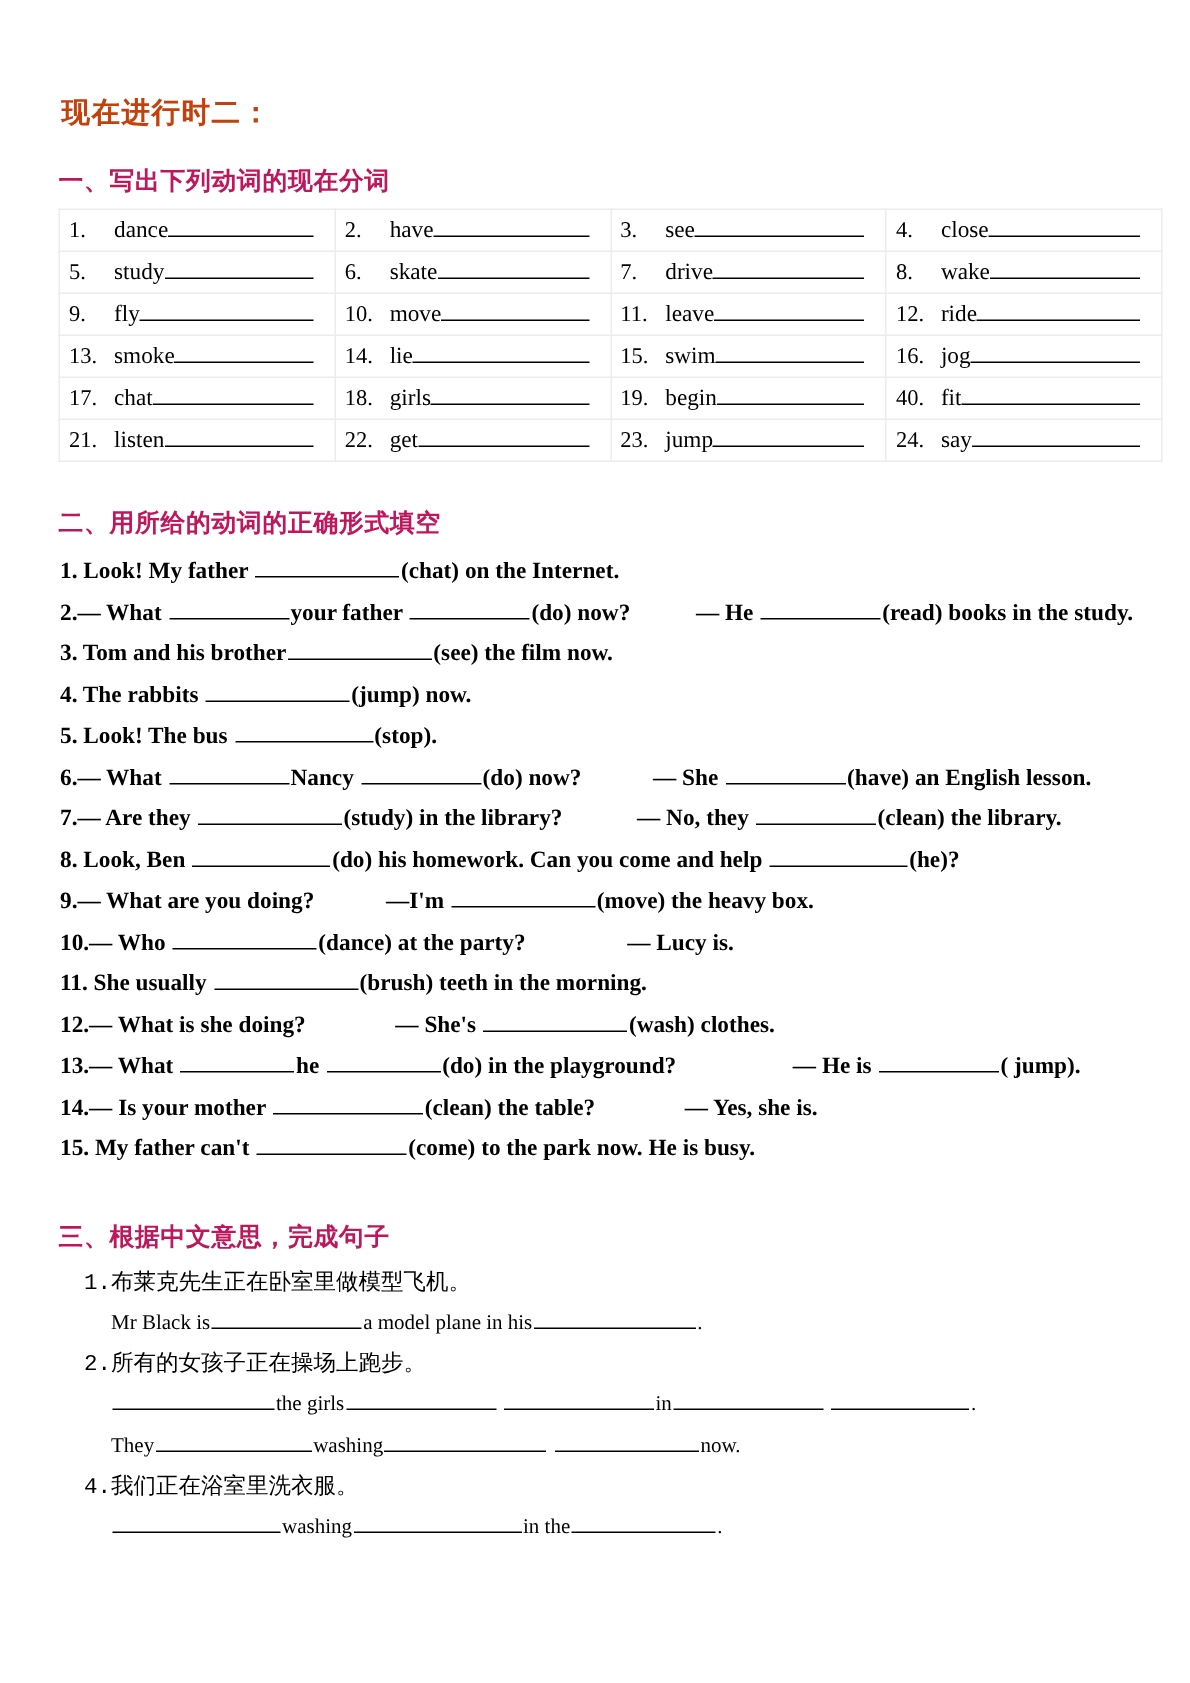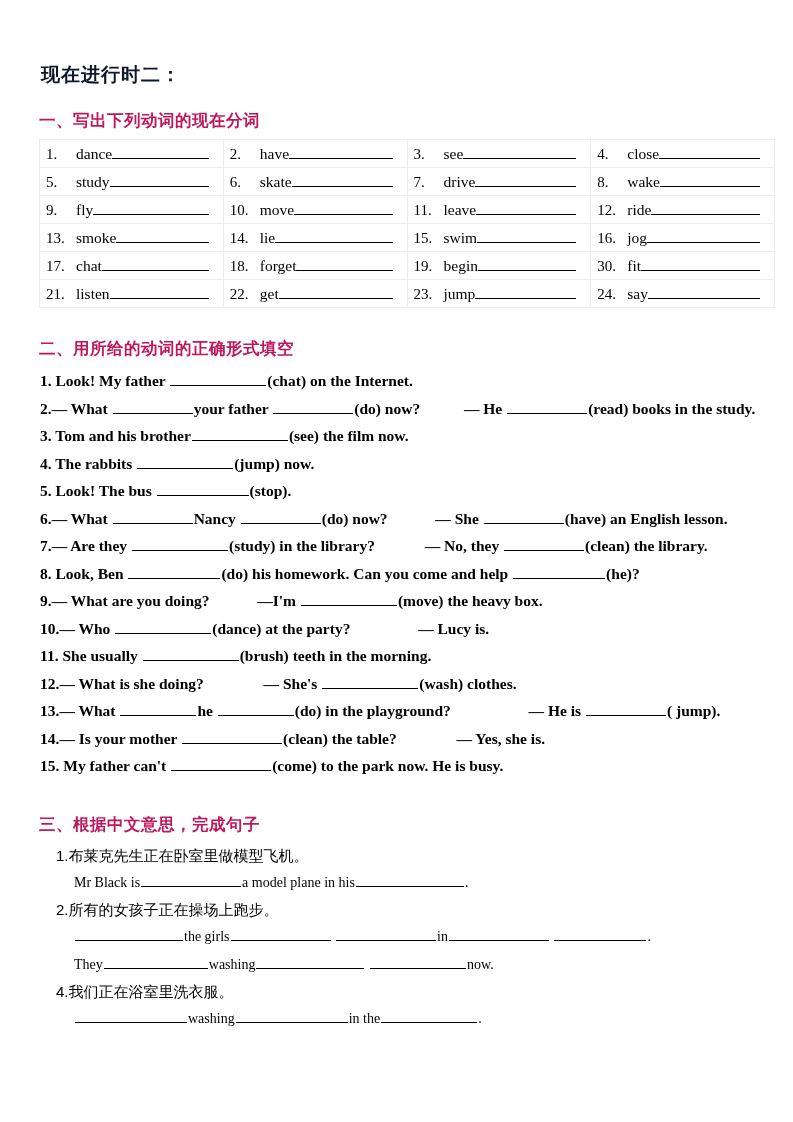--- a/index.html
+++ b/index.html
@@ -93,39 +93,39 @@
     border-bottom: 1.6px solid #000;
     height: 12px;
     vertical-align: baseline;
     margin: 0 1px;
   }
   .gap { display: inline-block; }
 
   
   .t-item { margin-left: 18px; }
   .cn {
-    font-family: Liberation Sans, sans-serif;
+    font-family: Liberation Mono, monospace;
     font-size: 15px;
     line-height: 26px;
     white-space: nowrap;
   }
   .en {
     font-size: 14px;
     line-height: 28px;
     white-space: nowrap;
     margin-left: 18px;
   }
 </style>
 </head>
 <body>
 
 <div class="page">
   <div class="inner">
 
-    <div class="doc-title" style="color: #0f172a;">现在进行时二：</div>
+    <div class="doc-title" style="color: #c2410c;">现在进行时二：</div>
 
     <div class="section-title s1">一、写出下列动词的现在分词</div>
 
     <table class="verbs">
       <tbody>
         <tr>
           <td>
               <div class="cell">
                 <span class="num">1.</span>
                 <span class="vb">dance</span>
@@ -248,34 +248,34 @@
           <td>
               <div class="cell">
                 <span class="num">17.</span>
                 <span class="vb">chat</span>
                 <span class="cellblank"></span>
               </div>
             </td>
           <td>
               <div class="cell">
                 <span class="num">18.</span>
-                <span class="vb">forget</span>
+                <span class="vb">girls</span>
                 <span class="cellblank"></span>
               </div>
             </td>
           <td>
               <div class="cell">
                 <span class="num">19.</span>
                 <span class="vb">begin</span>
                 <span class="cellblank"></span>
               </div>
             </td>
           <td>
               <div class="cell">
-                <span class="num">30.</span>
+                <span class="num">40.</span>
                 <span class="vb">fit</span>
                 <span class="cellblank"></span>
               </div>
             </td>
         </tr>
         <tr>
           <td>
               <div class="cell">
                 <span class="num">21.</span>
                 <span class="vb">listen</span>

